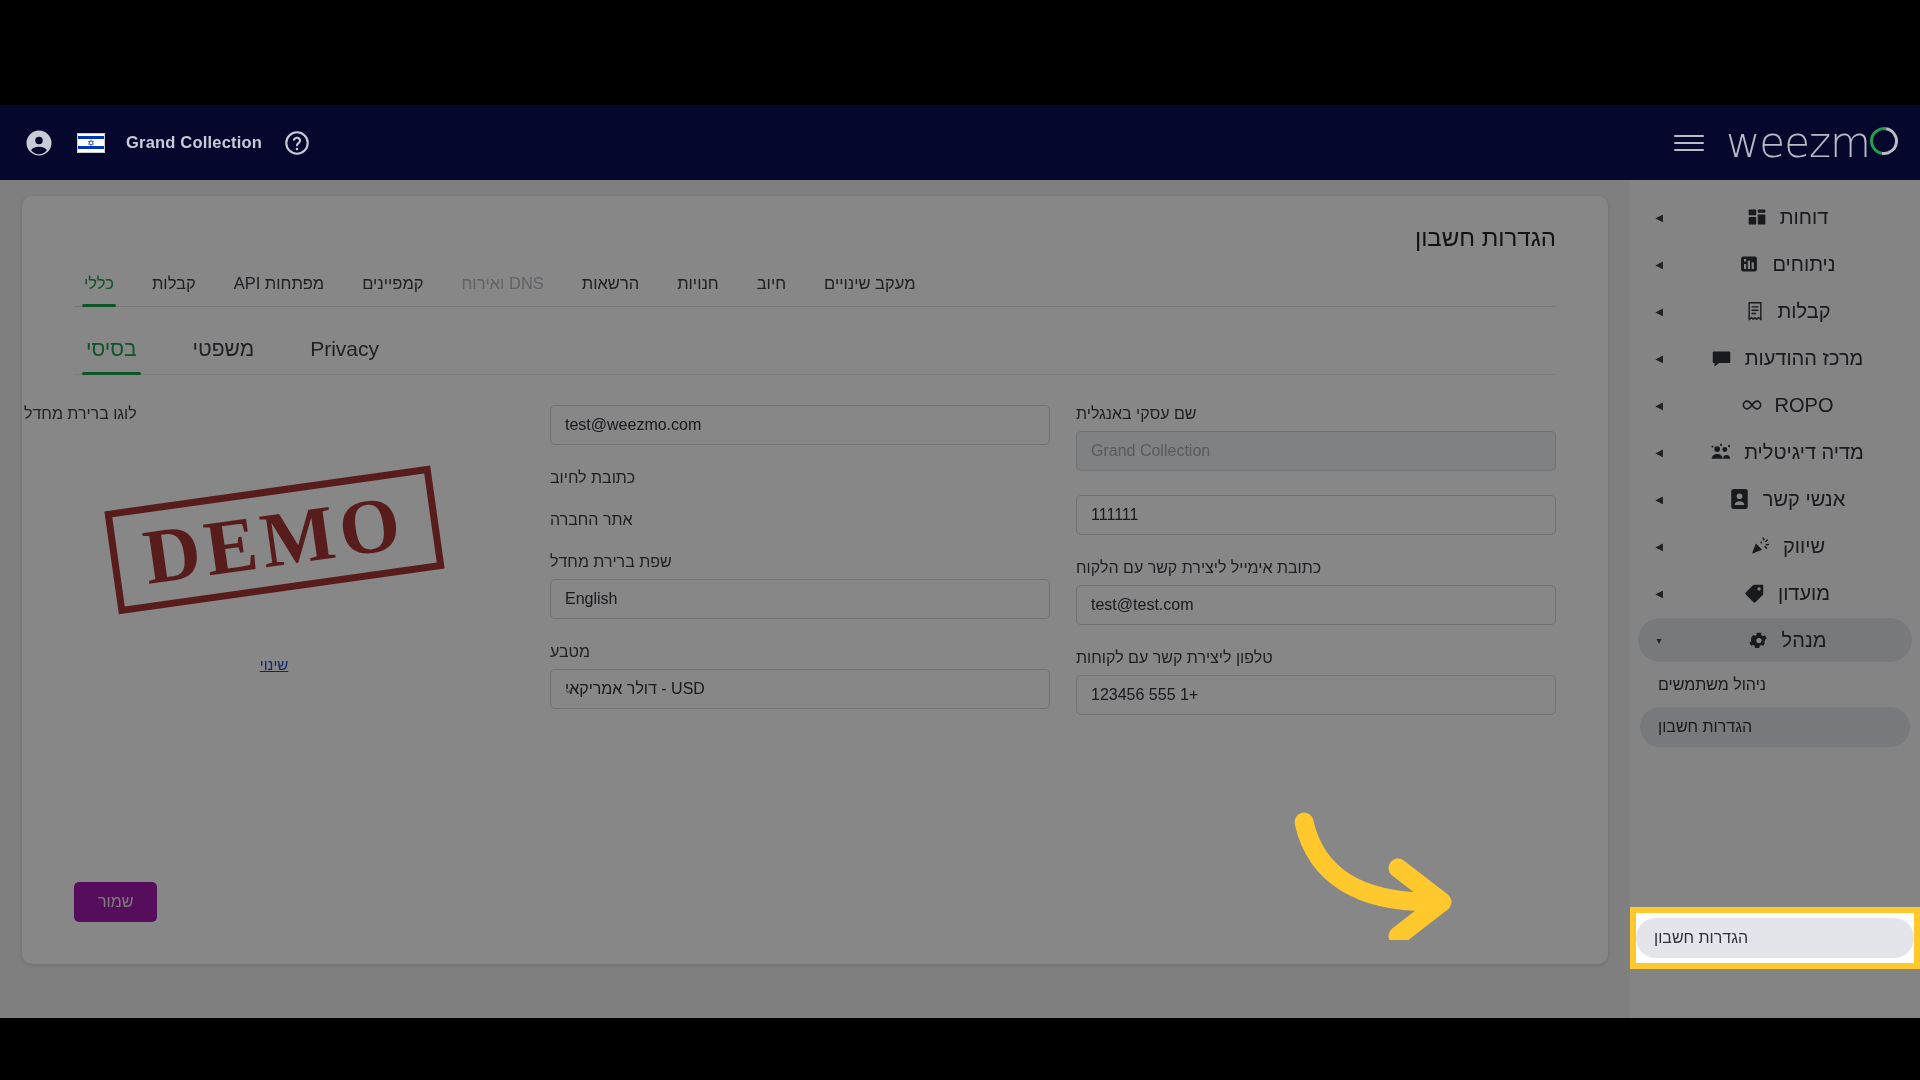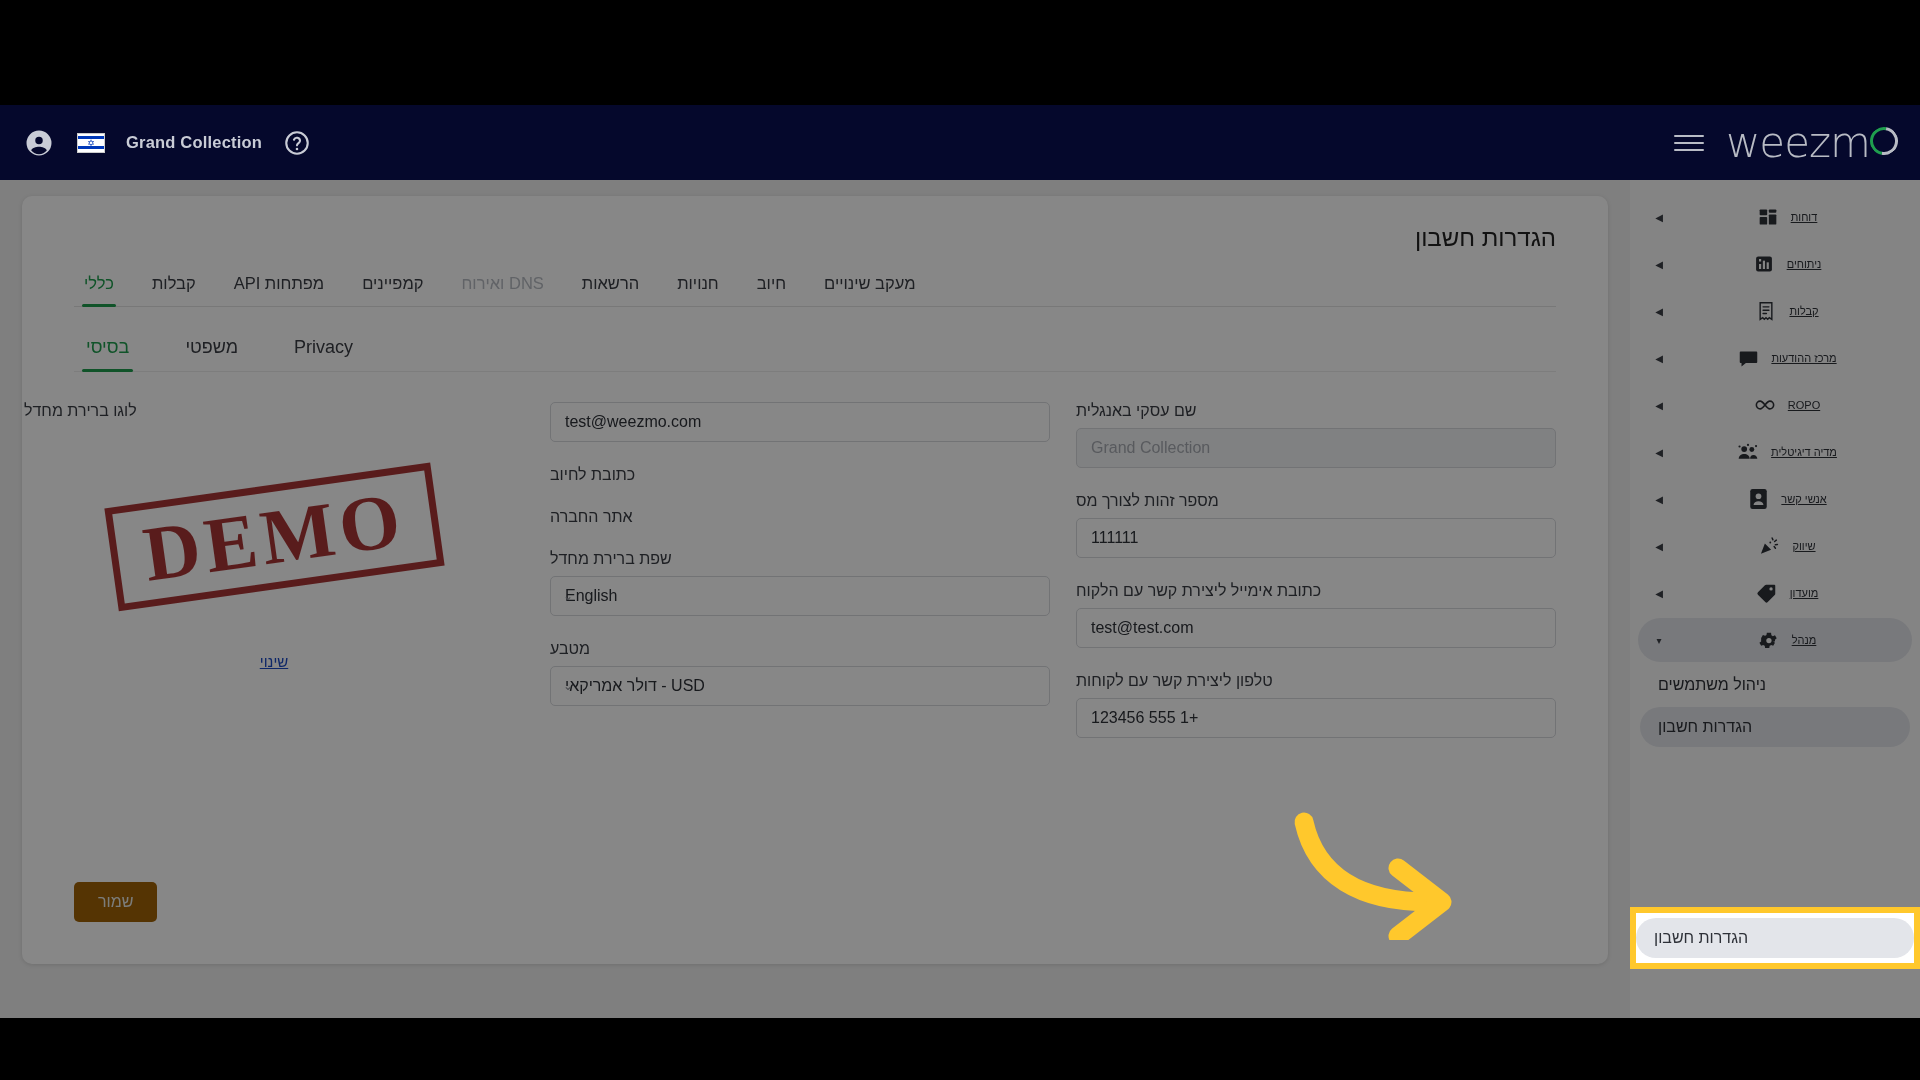--- a/index.html
+++ b/index.html
@@ -97,23 +97,22 @@
     height: 44px; padding: 0 16px 0 14px; margin: 3px 8px;
     border-radius: 22px; cursor: pointer; gap: 10px;
     direction: rtl;
   }
   .side-item.active { background: #e3e5ea; }
   .side-caret {
     width: 14px; color: #3c3f46; font-size: 10px; order: 3; margin-right: auto;
     display: flex; align-items: center; justify-content: center;
   }
   .side-label {
-    font-size: 11px; color: #2e3138; white-space: nowrap; order: 1;
+    font-size: 20px; color: #2e3138; white-space: nowrap; order: 1;
     margin-right: auto;
-    text-decoration: underline;
   }
   .side-icon {
     width: 26px; height: 26px; display: flex; align-items: center; justify-content: center;
     color: #2e3138; order: 2;
   }
   .side-icon svg { display: block; }
 
   .side-sub {
     height: 40px; display: flex; align-items: center; justify-content: center;
     padding: 0 18px; margin: 2px 10px; border-radius: 20px;
@@ -155,21 +154,21 @@
     height: 3px; background: #1f9e4e; border-radius: 2px;
   }
   .tab.disabled { color: #b7bbc2; cursor: default; }
 
   
   .subtabs {
     display: flex; flex-direction: row-reverse; justify-content: flex-start;
     gap: 48px; border-bottom: 1px solid #ececec; padding: 0 8px; margin-top: 22px;
   }
   .subtab {
-    font-size: 18px; color: #3a3d44; padding: 8px 4px 13px 4px;
+    font-size: 21px; color: #3a3d44; padding: 8px 4px 13px 4px;
     cursor: pointer; position: relative; white-space: nowrap; text-align: center;
   }
   .subtab.active { color: #1f9e4e; }
   .subtab.active::after {
     content: ""; position: absolute; left: 0; right: 0; bottom: -1px;
     height: 3px; background: #1f9e4e; border-radius: 2px;
   }
 
   
   .form-grid {
@@ -210,21 +209,21 @@
     font-size: 78px; font-weight: bold; letter-spacing: 5px; line-height: 1;
     opacity: .88;
   }
   .change-link {
     display: inline-block; margin-top: 14px; font-size: 15px;
     color: #1a49c4; text-decoration: underline; cursor: pointer;
   }
 
   .save-btn {
     position: absolute; right: auto; left: 52px; bottom: 42px;
-    background: #a16207; color: #e9ece9; border: none; border-radius: 5px;
+    background: #a21caf; color: #e9ece9; border: none; border-radius: 5px;
     font-size: 16px; padding: 11px 24px; cursor: pointer;
     font-family: "Liberation Sans", sans-serif;
   }
 
   
   .annot-arrow { position: absolute; left: 1290px; top: 705px; z-index: 40; pointer-events: none; }
   .annot-box {
     position: absolute; right: 0px; top: 802px; width: 290px; height: 62px;
     border: 6px solid #ffc82c; background: #fff; z-index: 41;
     display: flex; align-items: center; box-sizing: border-box;
@@ -306,21 +305,20 @@
         <div class="form-grid">
 
           <div id="col-right">
               <div class="field">
                 <div class="field-label">שם עסקי באנגלית</div>
                 <div class="field-input disabled">
                   <span class="val">Grand Collection</span>
                 </div>
               </div>
               <div class="field">
-                <div class="field-label">מספר זהות לצורך מס</div>
                 <div class="field-input">
                   <span class="val">111111</span>
                 </div>
               </div>
               <div class="field">
                 <div class="field-label">כתובת אימייל ליצירת קשר עם הלקוח</div>
                 <div class="field-input">
                   <span class="val">test@test.com</span>
                 </div>
               </div>

